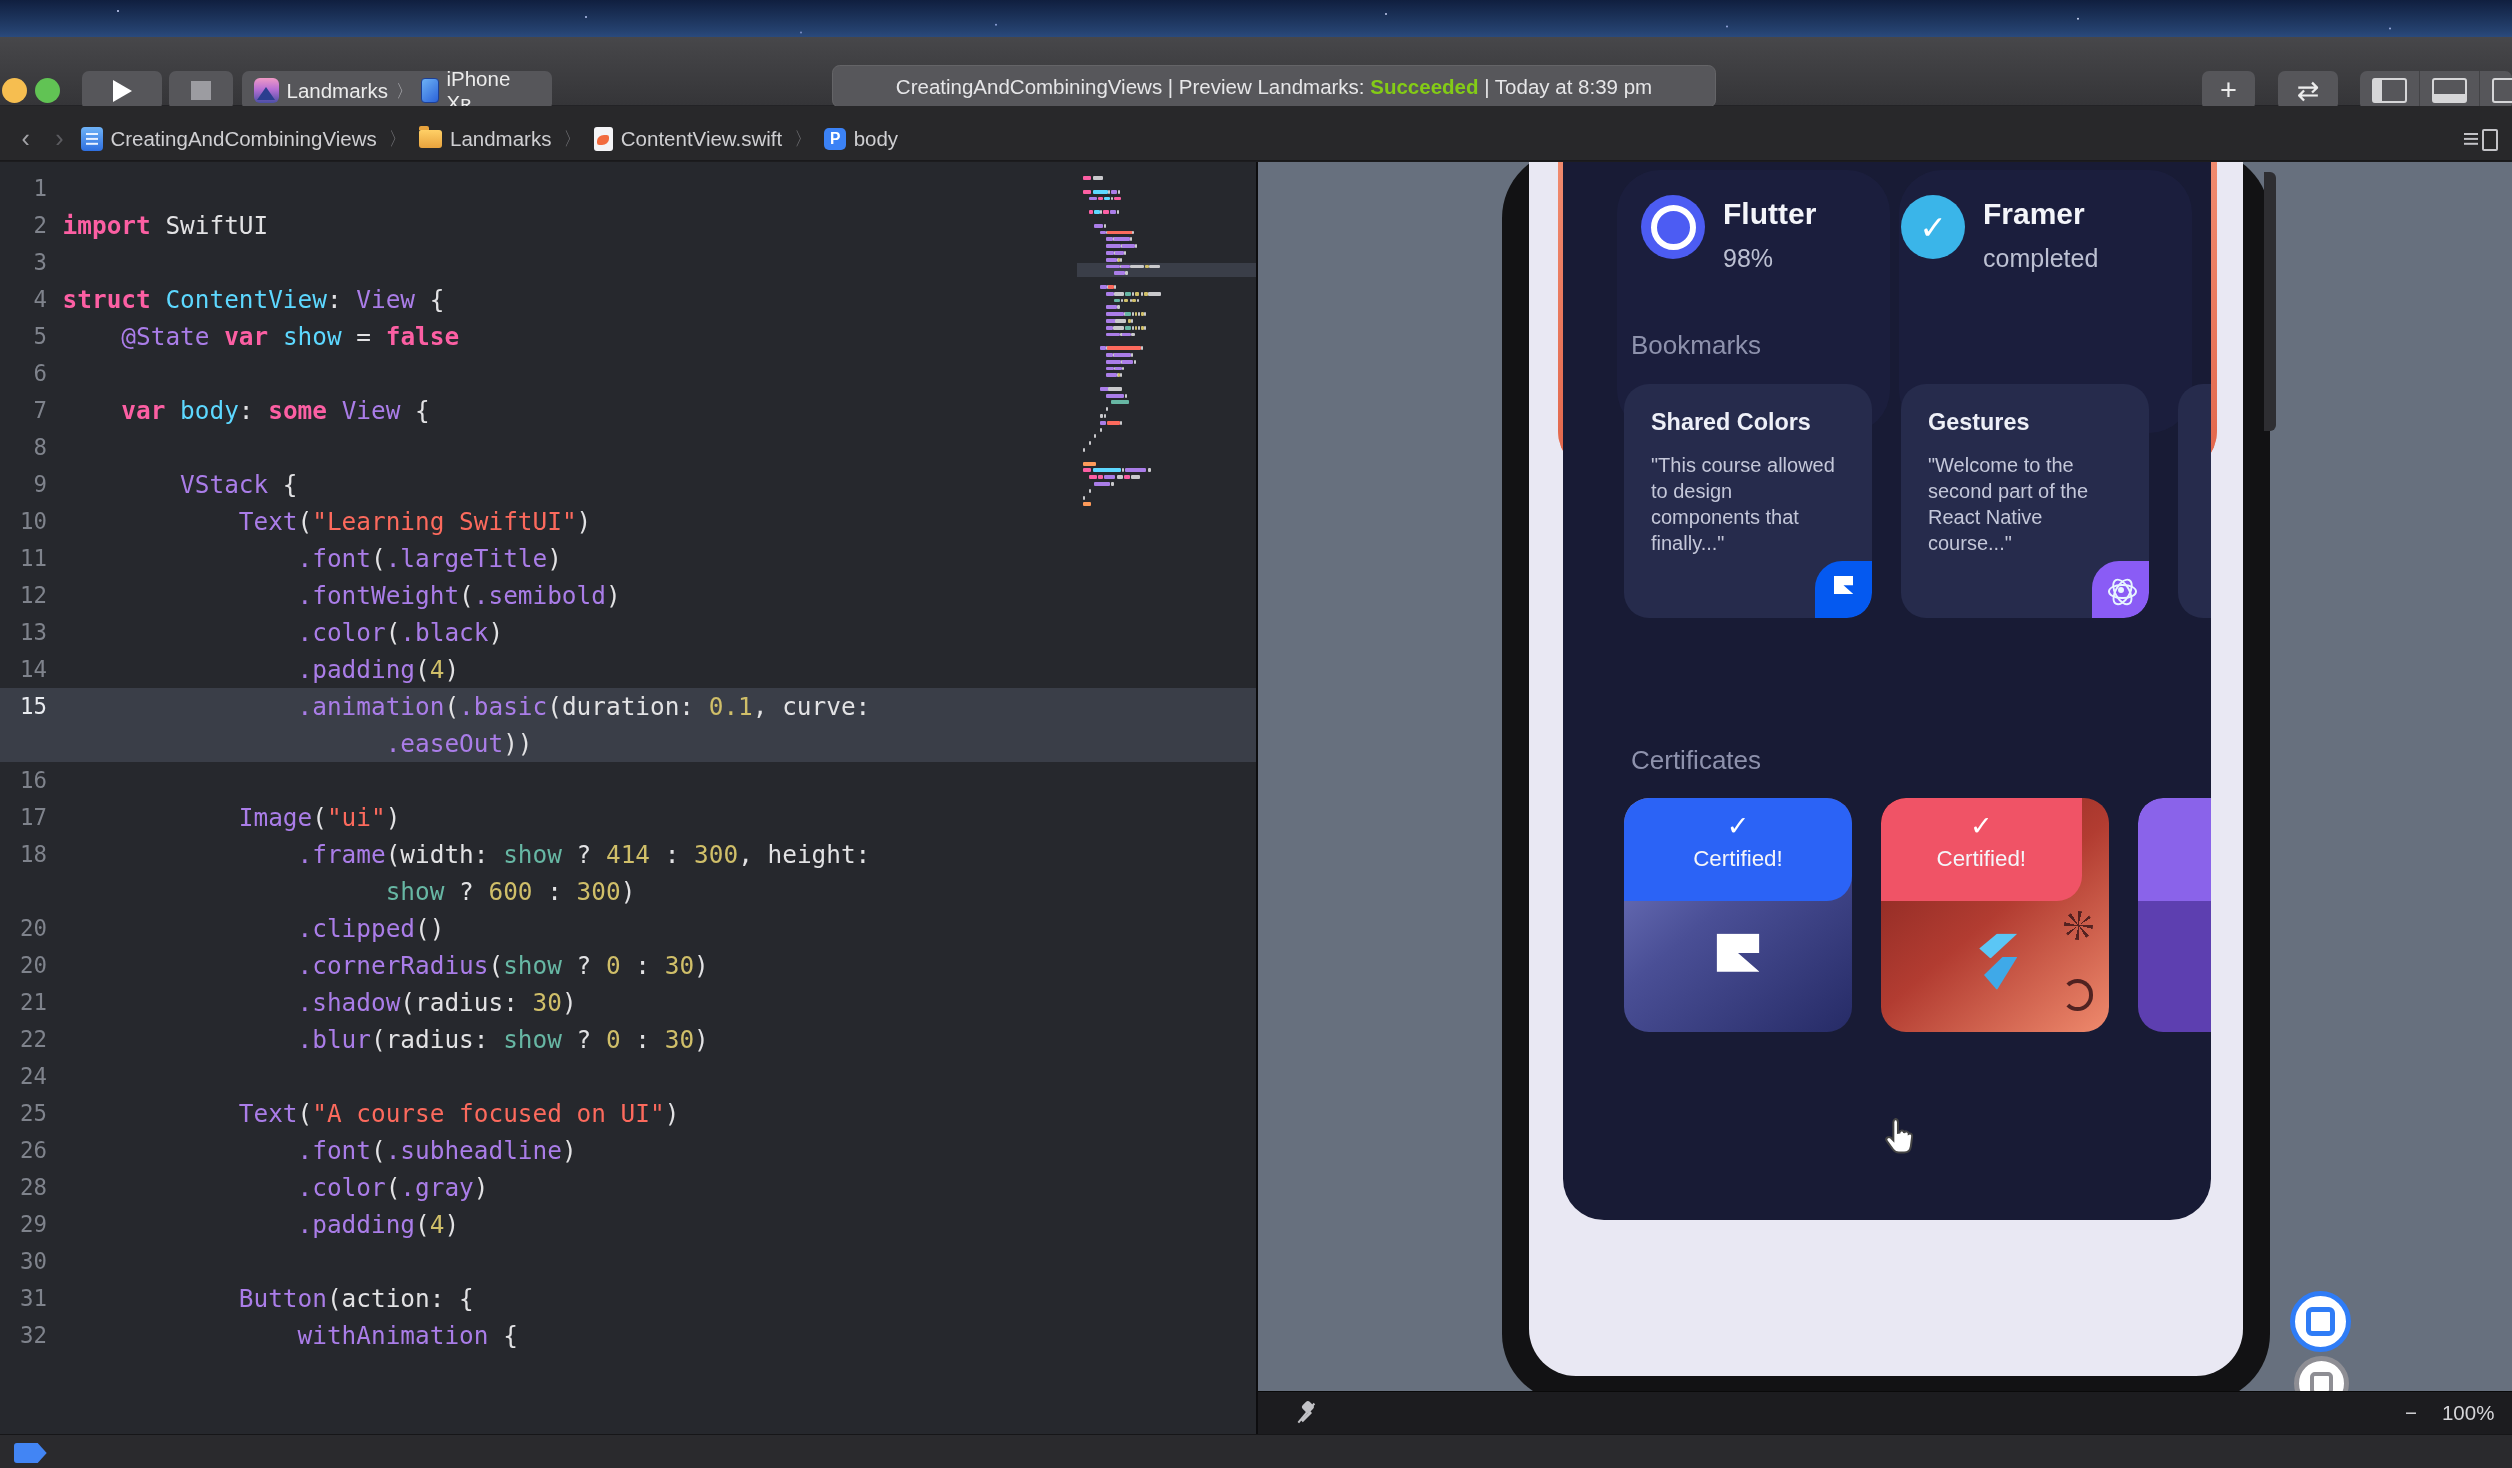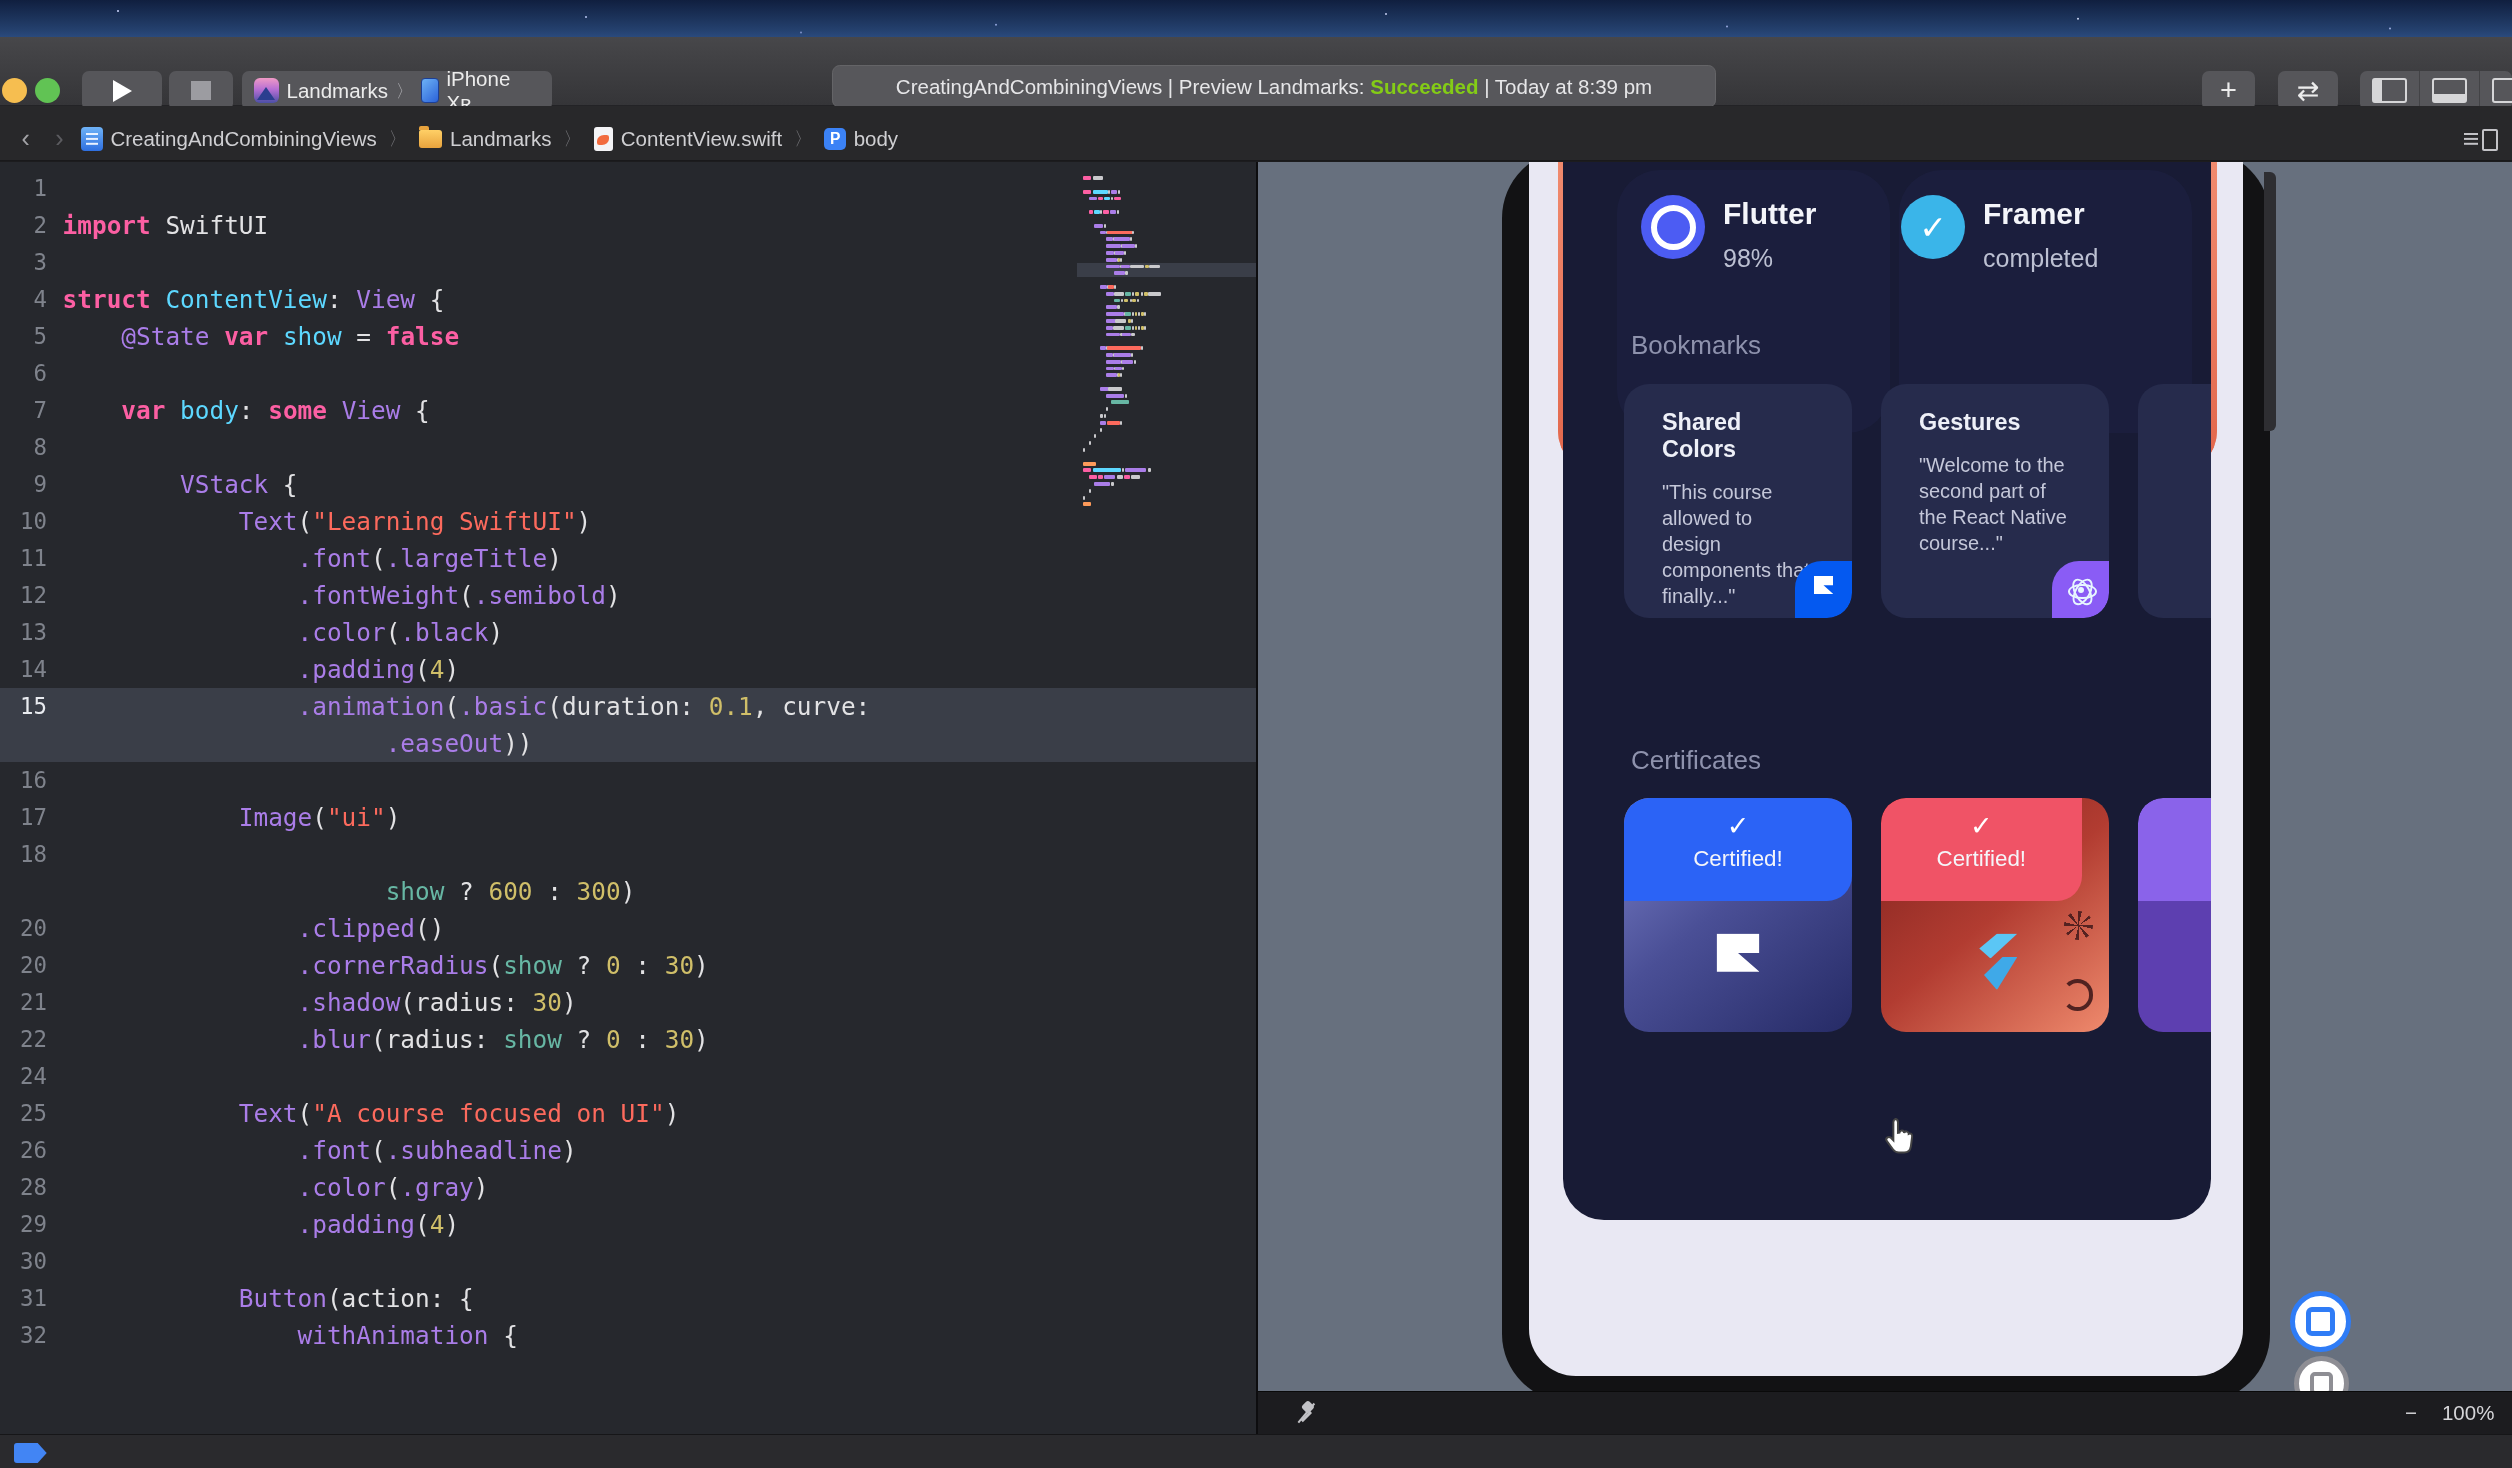--- a/index.html
+++ b/index.html
@@ -86,21 +86,21 @@
   .orange:before{content:"";position:absolute;left:0;top:0;width:659px;height:312px;border-radius:0 0 43px 43px;background:linear-gradient(180deg,#f08a6e,#e2664b);}
   .navy{position:absolute;left:34px;top:0;width:648px;height:1058px;background:#181b35;border-radius:0 0 41px 41px;overflow:hidden;}
   .stattile{position:absolute;background:#1e2142;border-radius:43px;opacity:.6;}
   .ringicon{position:absolute;width:64px;height:64px;border-radius:50%;background:#4c5cf3;display:flex;align-items:center;justify-content:center;}
   .ringicon .ring{width:33px;height:33px;border:6.8px solid #fff;border-radius:50%;}
   .checkicon{position:absolute;width:64px;height:64px;border-radius:50%;background:#3ab5e9;color:#fff;font-size:33px;display:flex;align-items:center;justify-content:center;}
   .statname{position:absolute;color:#f4f5fa;font-size:30px;font-weight:bold;}
   .statval{position:absolute;color:#bcc0d2;font-size:25px;}
   .sectlabel{position:absolute;color:#8e92ad;font-size:26px;}
   .cardrow{position:absolute;left:61px;display:flex;gap:29px;}
-  .bcard{width:228px;height:234px;background:#262b4c;border-radius:25px;position:relative;box-sizing:border-box;padding:25px 38px;overflow:hidden;flex:none;}
+  .bcard{width:248px;height:234px;background:#262b4c;border-radius:25px;position:relative;box-sizing:border-box;padding:25px 27px;overflow:hidden;flex:none;}
   .bcard h4{margin:0;color:#eef0f8;font-size:23.4px;font-weight:bold;}
   .bcard p{margin:15.6px 0 0;color:#c4c7d9;font-size:20px;line-height:26px;}
   .badge{position:absolute;right:0;bottom:0;width:57px;height:57px;border-radius:27px 0 25px 0;display:flex;align-items:center;justify-content:center;}
   .badge.framer{background:#0459f0;}
   .badge.react{background:#8a5cf5;}
   .framerglyph{width:19.5px;height:27px;background:#fff;
     clip-path:polygon(0% 0%,100% 0%,100% 34%,50% 34%,100% 67%,0% 67%,0% 34%,50% 34%,0% 34%);}
   .framerglyph.big{width:43px;height:57px;}
   .atom{position:relative;width:33px;height:33px;}
   .atom i{position:absolute;left:3.9px;top:10.7px;width:25px;height:11.7px;border:2px solid #e7f6ff;border-radius:50%;}
@@ -240,21 +240,21 @@
           <div class="crow"><span class="gut">9</span><span><span class="tok-w">        </span><span class="tok-v">VStack</span><span class="tok-w"> {</span></span></div>
           <div class="crow"><span class="gut">10</span><span><span class="tok-w">            </span><span class="tok-v">Text</span><span class="tok-w">(</span><span class="tok-s">"Learning SwiftUI"</span><span class="tok-w">)</span></span></div>
           <div class="crow"><span class="gut">11</span><span><span class="tok-w">                </span><span class="tok-v">.font</span><span class="tok-w">(</span><span class="tok-v">.largeTitle</span><span class="tok-w">)</span></span></div>
           <div class="crow"><span class="gut">12</span><span><span class="tok-w">                </span><span class="tok-v">.fontWeight</span><span class="tok-w">(</span><span class="tok-v">.semibold</span><span class="tok-w">)</span></span></div>
           <div class="crow"><span class="gut">13</span><span><span class="tok-w">                </span><span class="tok-v">.color</span><span class="tok-w">(</span><span class="tok-v">.black</span><span class="tok-w">)</span></span></div>
           <div class="crow"><span class="gut">14</span><span><span class="tok-w">                </span><span class="tok-v">.padding</span><span class="tok-w">(</span><span class="tok-n">4</span><span class="tok-w">)</span></span></div>
           <div class="crow hl"><span class="gut">15</span><span><span class="tok-w">                </span><span class="tok-v">.animation</span><span class="tok-w">(</span><span class="tok-v">.basic</span><span class="tok-w">(duration: </span><span class="tok-n">0.1</span><span class="tok-w">, curve:</span></span></div>
           <div class="crow hl"><span class="gut"></span><span><span class="tok-w">                      </span><span class="tok-v">.easeOut</span><span class="tok-w">))</span></span></div>
           <div class="crow"><span class="gut">16</span><span></span></div>
           <div class="crow"><span class="gut">17</span><span><span class="tok-w">            </span><span class="tok-v">Image</span><span class="tok-w">(</span><span class="tok-s">"ui"</span><span class="tok-w">)</span></span></div>
-          <div class="crow"><span class="gut">18</span></div>
+          <div class="crow"><span class="gut">18</span><span><span class="tok-w">                </span><span class="tok-v">.frame</span><span class="tok-w">(width: </span><span class="tok-g">show</span><span class="tok-w"> ? </span><span class="tok-n">414</span><span class="tok-w"> : </span><span class="tok-n">300</span><span class="tok-w">, height:</span></span></div>
           <div class="crow"><span class="gut"></span><span><span class="tok-w">                      </span><span class="tok-g">show</span><span class="tok-w"> ? </span><span class="tok-n">600</span><span class="tok-w"> : </span><span class="tok-n">300</span><span class="tok-w">)</span></span></div>
           <div class="crow"><span class="gut">20</span><span><span class="tok-w">                </span><span class="tok-v">.clipped</span><span class="tok-w">()</span></span></div>
           <div class="crow"><span class="gut">20</span><span><span class="tok-w">                </span><span class="tok-v">.cornerRadius</span><span class="tok-w">(</span><span class="tok-g">show</span><span class="tok-w"> ? </span><span class="tok-n">0</span><span class="tok-w"> : </span><span class="tok-n">30</span><span class="tok-w">)</span></span></div>
           <div class="crow"><span class="gut">21</span><span><span class="tok-w">                </span><span class="tok-v">.shadow</span><span class="tok-w">(radius: </span><span class="tok-n">30</span><span class="tok-w">)</span></span></div>
           <div class="crow"><span class="gut">22</span><span><span class="tok-w">                </span><span class="tok-v">.blur</span><span class="tok-w">(radius: </span><span class="tok-g">show</span><span class="tok-w"> ? </span><span class="tok-n">0</span><span class="tok-w"> : </span><span class="tok-n">30</span><span class="tok-w">)</span></span></div>
           <div class="crow"><span class="gut">24</span><span></span></div>
           <div class="crow"><span class="gut">25</span><span><span class="tok-w">            </span><span class="tok-v">Text</span><span class="tok-w">(</span><span class="tok-s">"A course focused on UI"</span><span class="tok-w">)</span></span></div>
           <div class="crow"><span class="gut">26</span><span><span class="tok-w">                </span><span class="tok-v">.font</span><span class="tok-w">(</span><span class="tok-v">.subheadline</span><span class="tok-w">)</span></span></div>
           <div class="crow"><span class="gut">28</span><span><span class="tok-w">                </span><span class="tok-v">.color</span><span class="tok-w">(</span><span class="tok-v">.gray</span><span class="tok-w">)</span></span></div>
           <div class="crow"><span class="gut">29</span><span><span class="tok-w">                </span><span class="tok-v">.padding</span><span class="tok-w">(</span><span class="tok-n">4</span><span class="tok-w">)</span></span></div>

